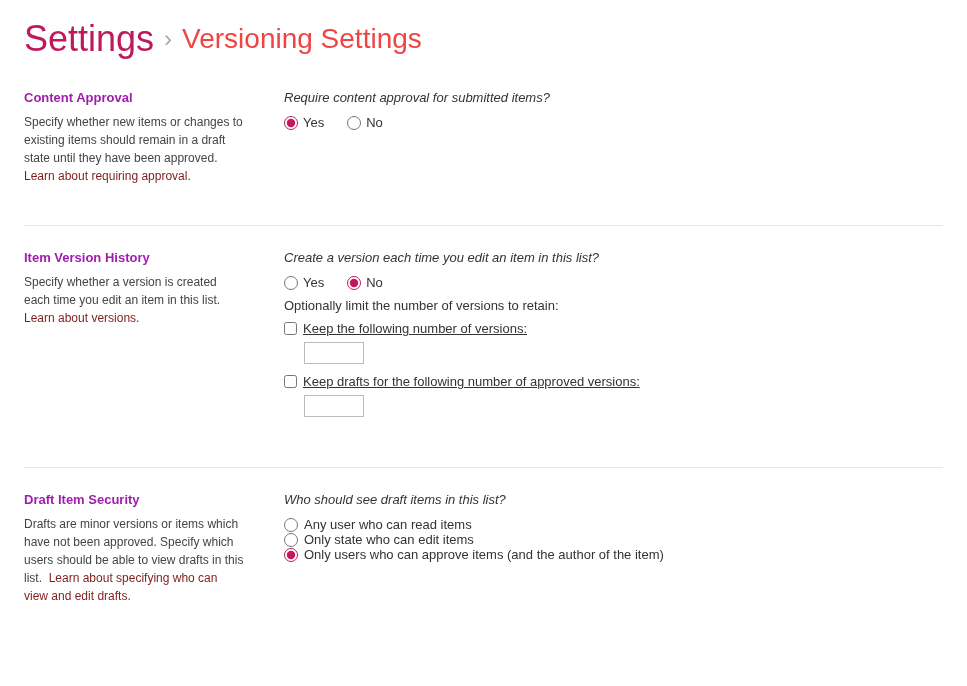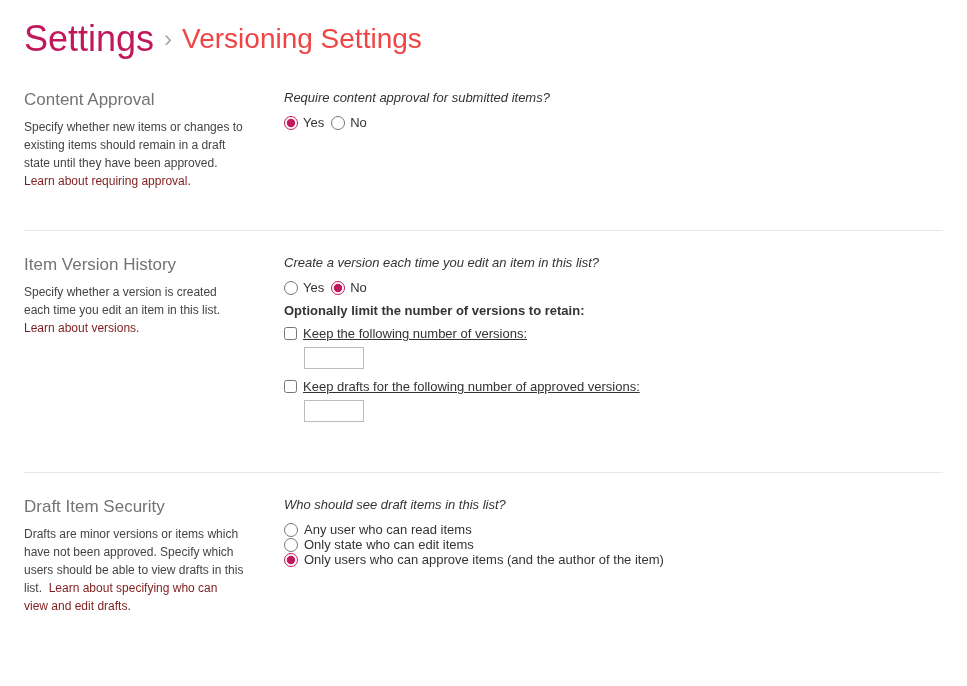--- a/index.html
+++ b/index.html
@@ -44,23 +44,23 @@
     .left-col {
       width: 240px;
       min-width: 240px;
       padding-right: 20px;
     }
     .right-col {
       flex: 1;
       padding-left: 20px;
     }
     .section-title {
-      font-size: 17px;
-      font-weight: 400;
-      color: #737373;
+      font-size: 13px;
+      font-weight: 700;
+      color: #a21caf;
       margin-bottom: 8px;
     }
     .section-desc {
       font-size: 12px;
       color: #444;
       line-height: 1.5;
     }
     .link {
       color: #7f1d1d;
       text-decoration: none;
@@ -69,21 +69,21 @@
     .question-label {
       font-size: 13px;
       color: #333;
       margin-bottom: 10px;
       display: block;
       font-style: italic;
     }
     .radio-group {
       display: flex;
       align-items: center;
-      gap: 7px;
+      gap: 23px;
       margin-bottom: 8px;
     }
     .radio-item {
       display: flex;
       align-items: center;
       gap: 5px;
       font-size: 13px;
       cursor: pointer;
     }
     .radio-item input[type="radio"] {
@@ -113,21 +113,20 @@
       font-size: 12px;
       margin-left: 20px;
       margin-bottom: 10px;
       display: block;
     }
     .optional-limit-label {
       font-size: 13px;
       color: #333;
       margin-bottom: 8px;
       display: block;
-      font-weight: bold;
     }
     .radio-col {
       display: flex;
       flex-direction: column;
     }
     .radio-col .radio-item {
       display: flex;
       align-items: center;
       gap: 6px;
       font-size: 13px;

